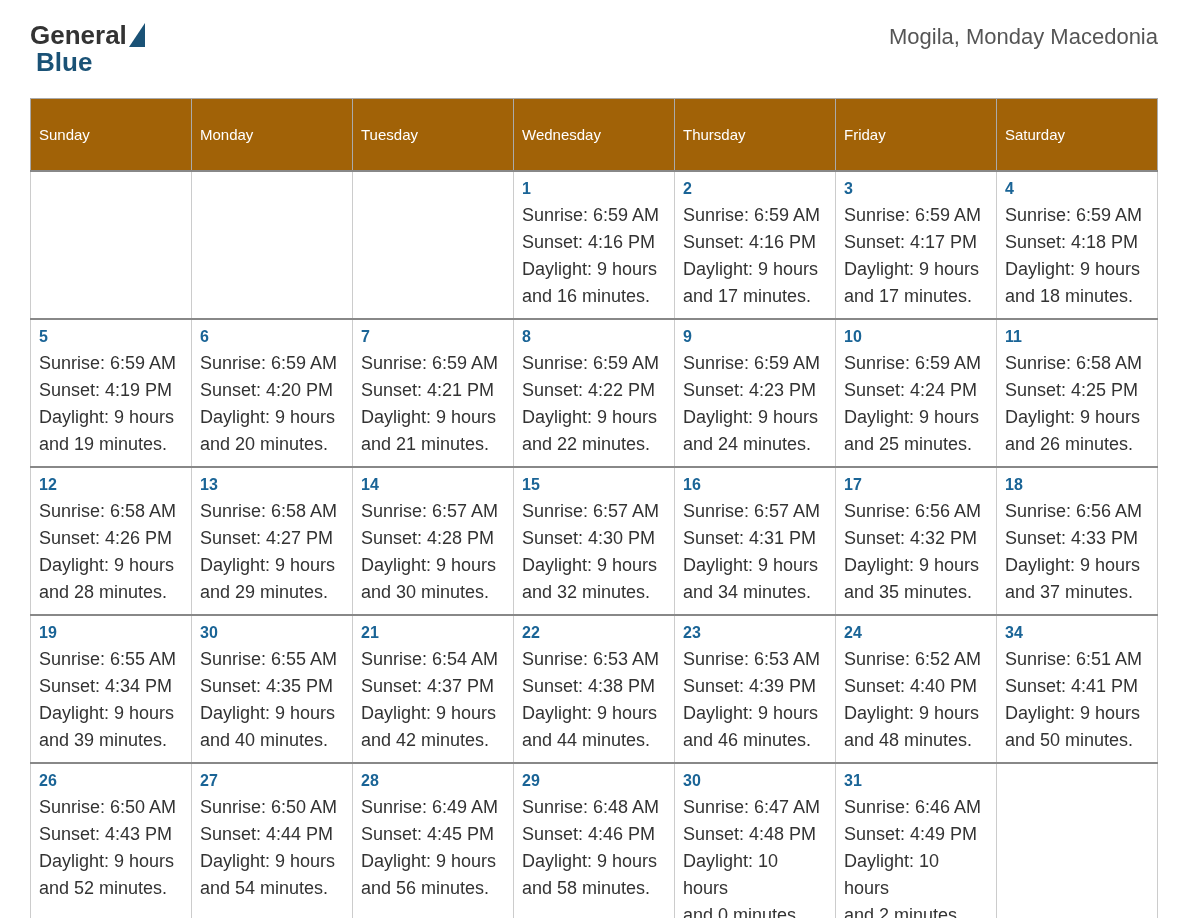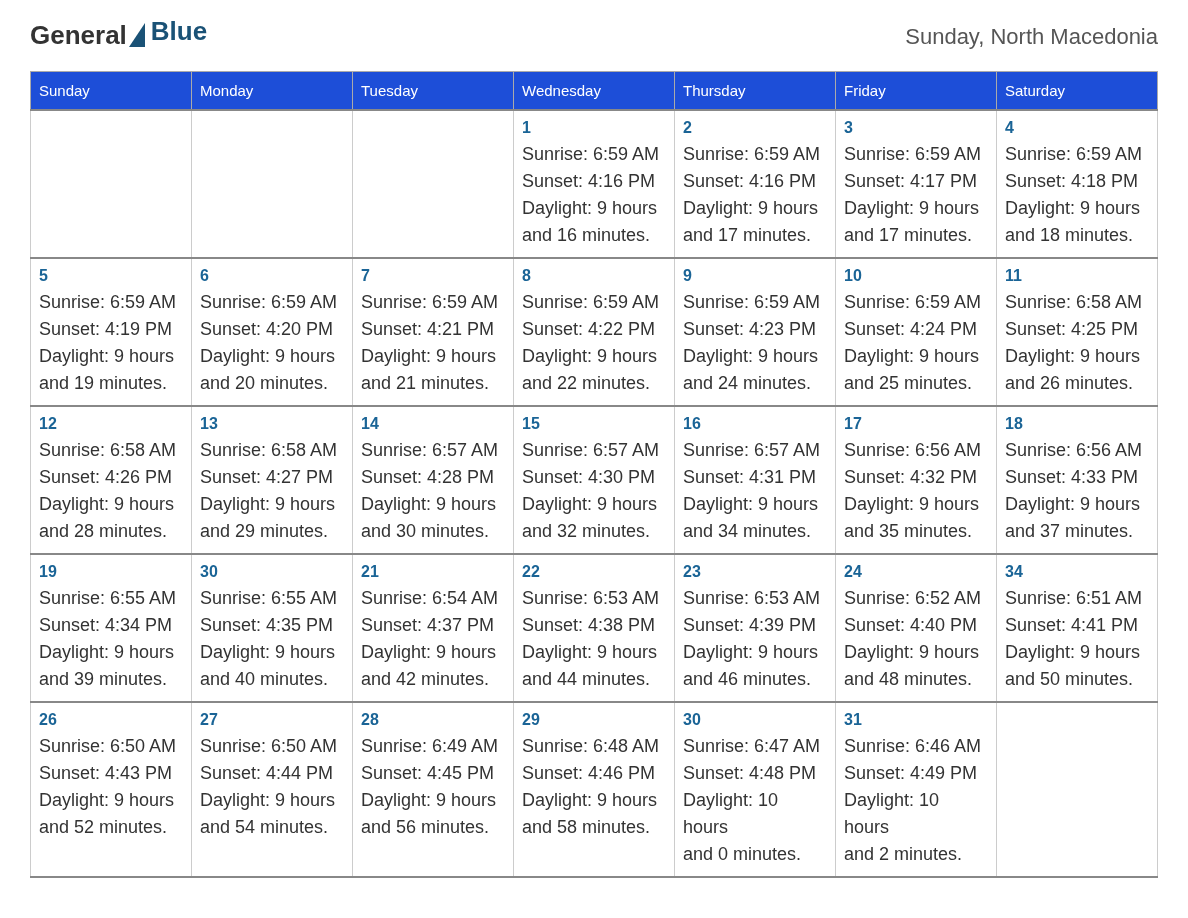--- a/index.html
+++ b/index.html
@@ -41,23 +41,23 @@
       font-weight: normal;
       color: #555;
       margin-top: 4px;
     }
     .calendar {
       width: 100%;
       border-collapse: collapse;
       border: 1px solid #aaa;
     }
     .calendar th {
-      background-color: #1d4ed8;
+      background-color: #a16207;
       color: #fff;
-      padding: 10px 8px;
+      padding: 27px 8px;
       font-size: 15px;
       font-weight: normal;
       text-align: left;
       border: 1px solid #aaa;
     }
     .calendar td {
       vertical-align: top;
       padding: 8px 8px;
       border: 1px solid #ccc;
       width: 14.28%;
@@ -78,21 +78,21 @@
       line-height: 1.5;
     }
     .calendar tr {
       border-bottom: 2px solid #888;
     }
     .empty-cell {
       background: #fff;
     }
     .logo-wrapper {
       display: flex;
-      flex-direction: row;
+      flex-direction: column;
       align-items: flex-start;
     }
     .logo-line1 {
       display: flex;
       align-items: center;
     }
     .logo-triangle {
       width: 0;
       height: 0;
       border-style: solid;
@@ -107,21 +107,21 @@
 
 <div class="header">
   <div class="logo-wrapper">
     <div class="logo-line1">
       <span class="logo-text-general">General</span>
       <span class="logo-triangle"></span>
     </div>
     <span class="logo-text-blue" style="margin-top:-4px; margin-left:6px;">Blue</span>
   </div>
   <div class="title-block">
-    <h2>Sunday, North Macedonia</h2>
+    <h2>Mogila, Monday Macedonia</h2>
   </div>
 </div>
 
 <table class="calendar">
   <thead>
     <tr>
     <th>Sunday</th>
         <th>Monday</th>
         <th>Tuesday</th>
         <th>Wednesday</th>

